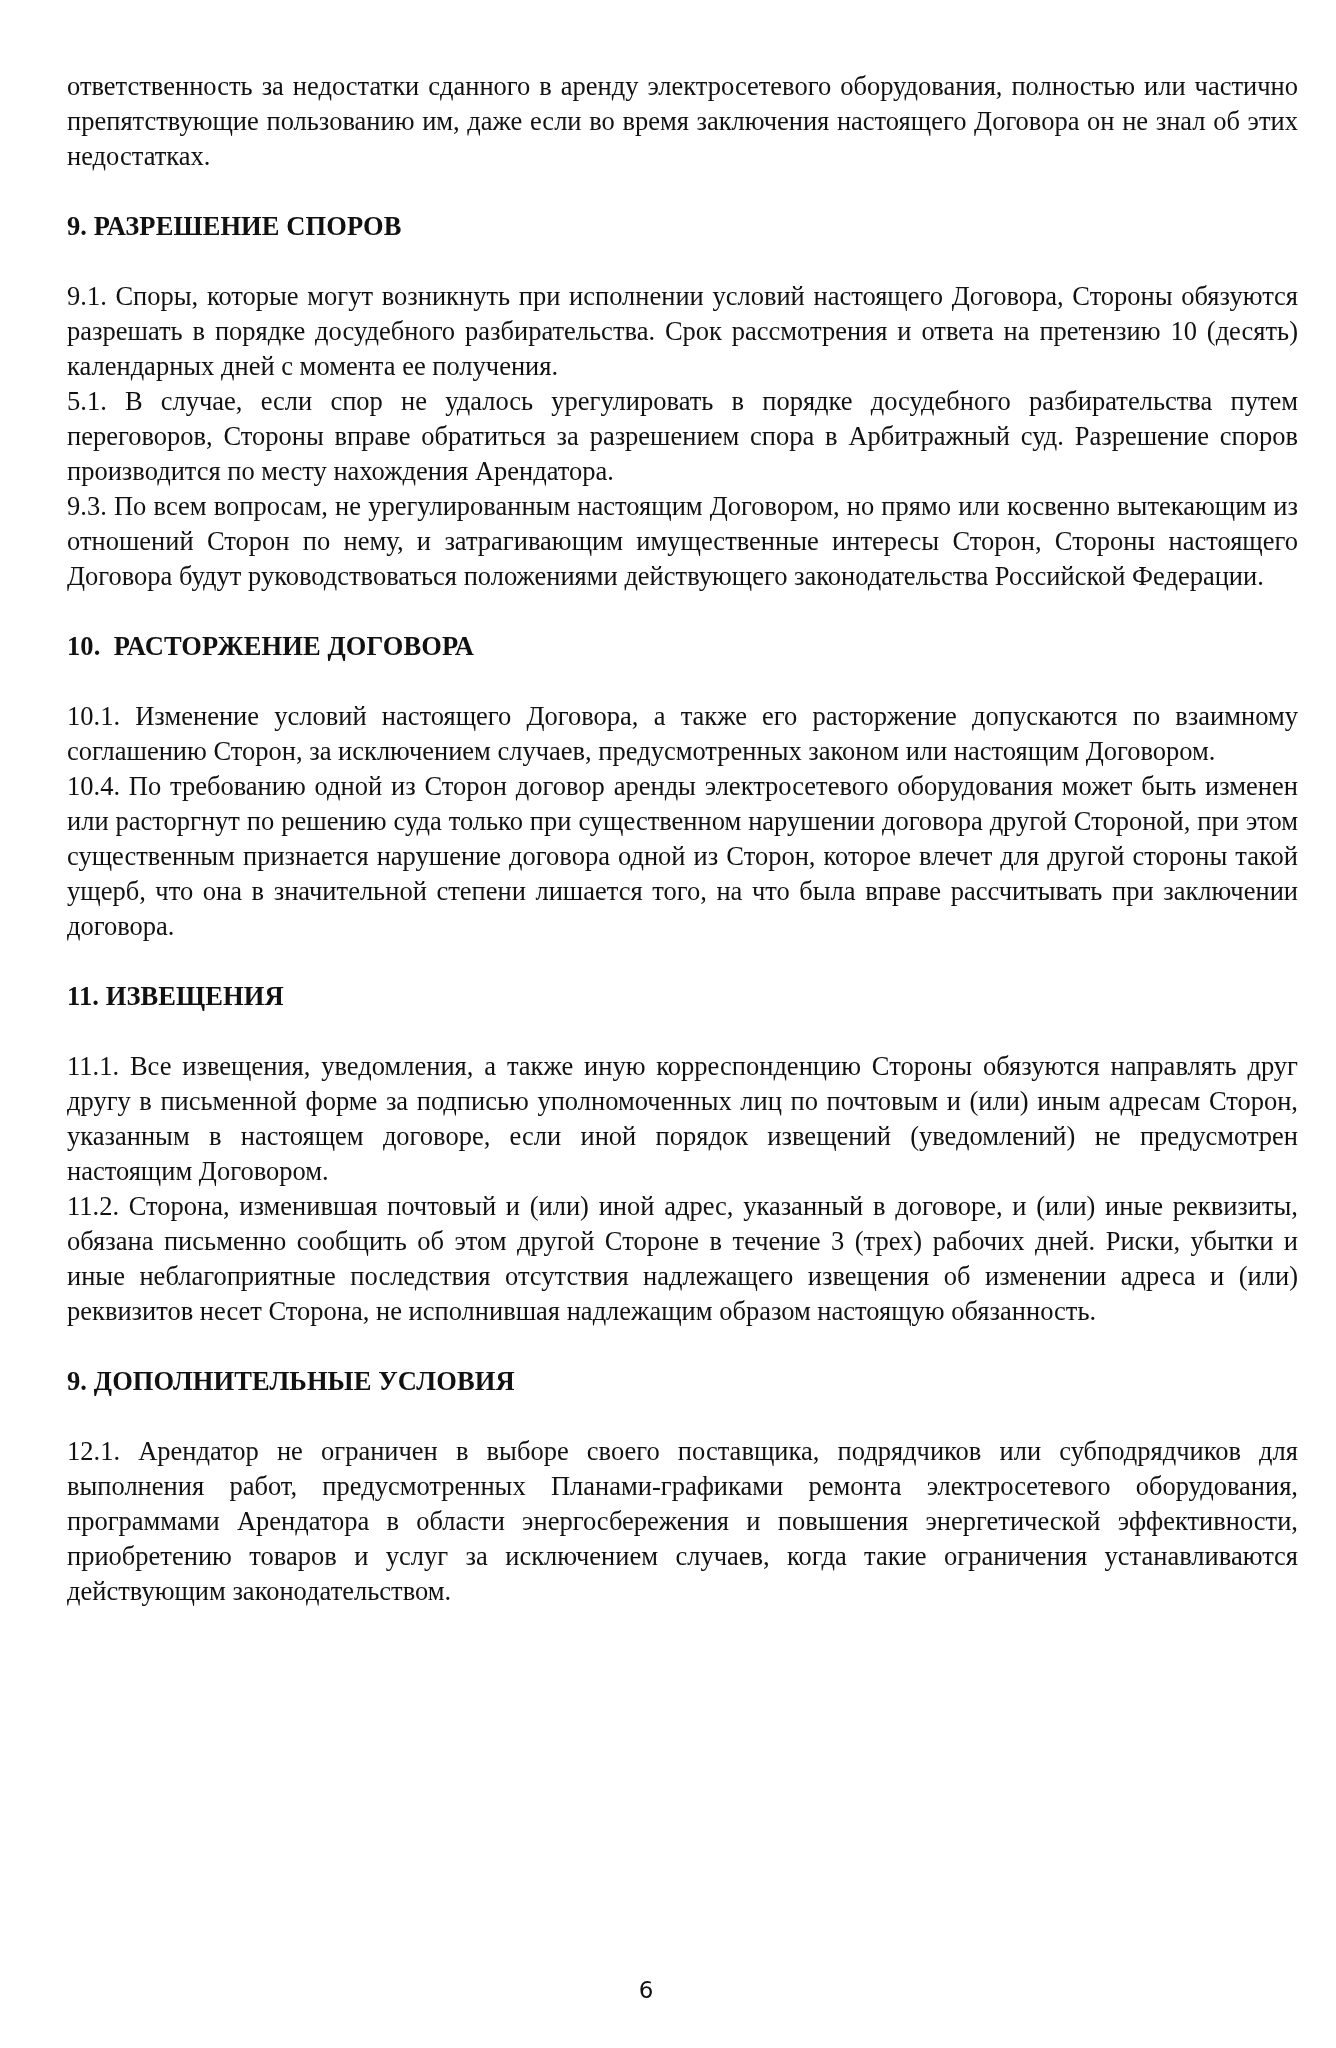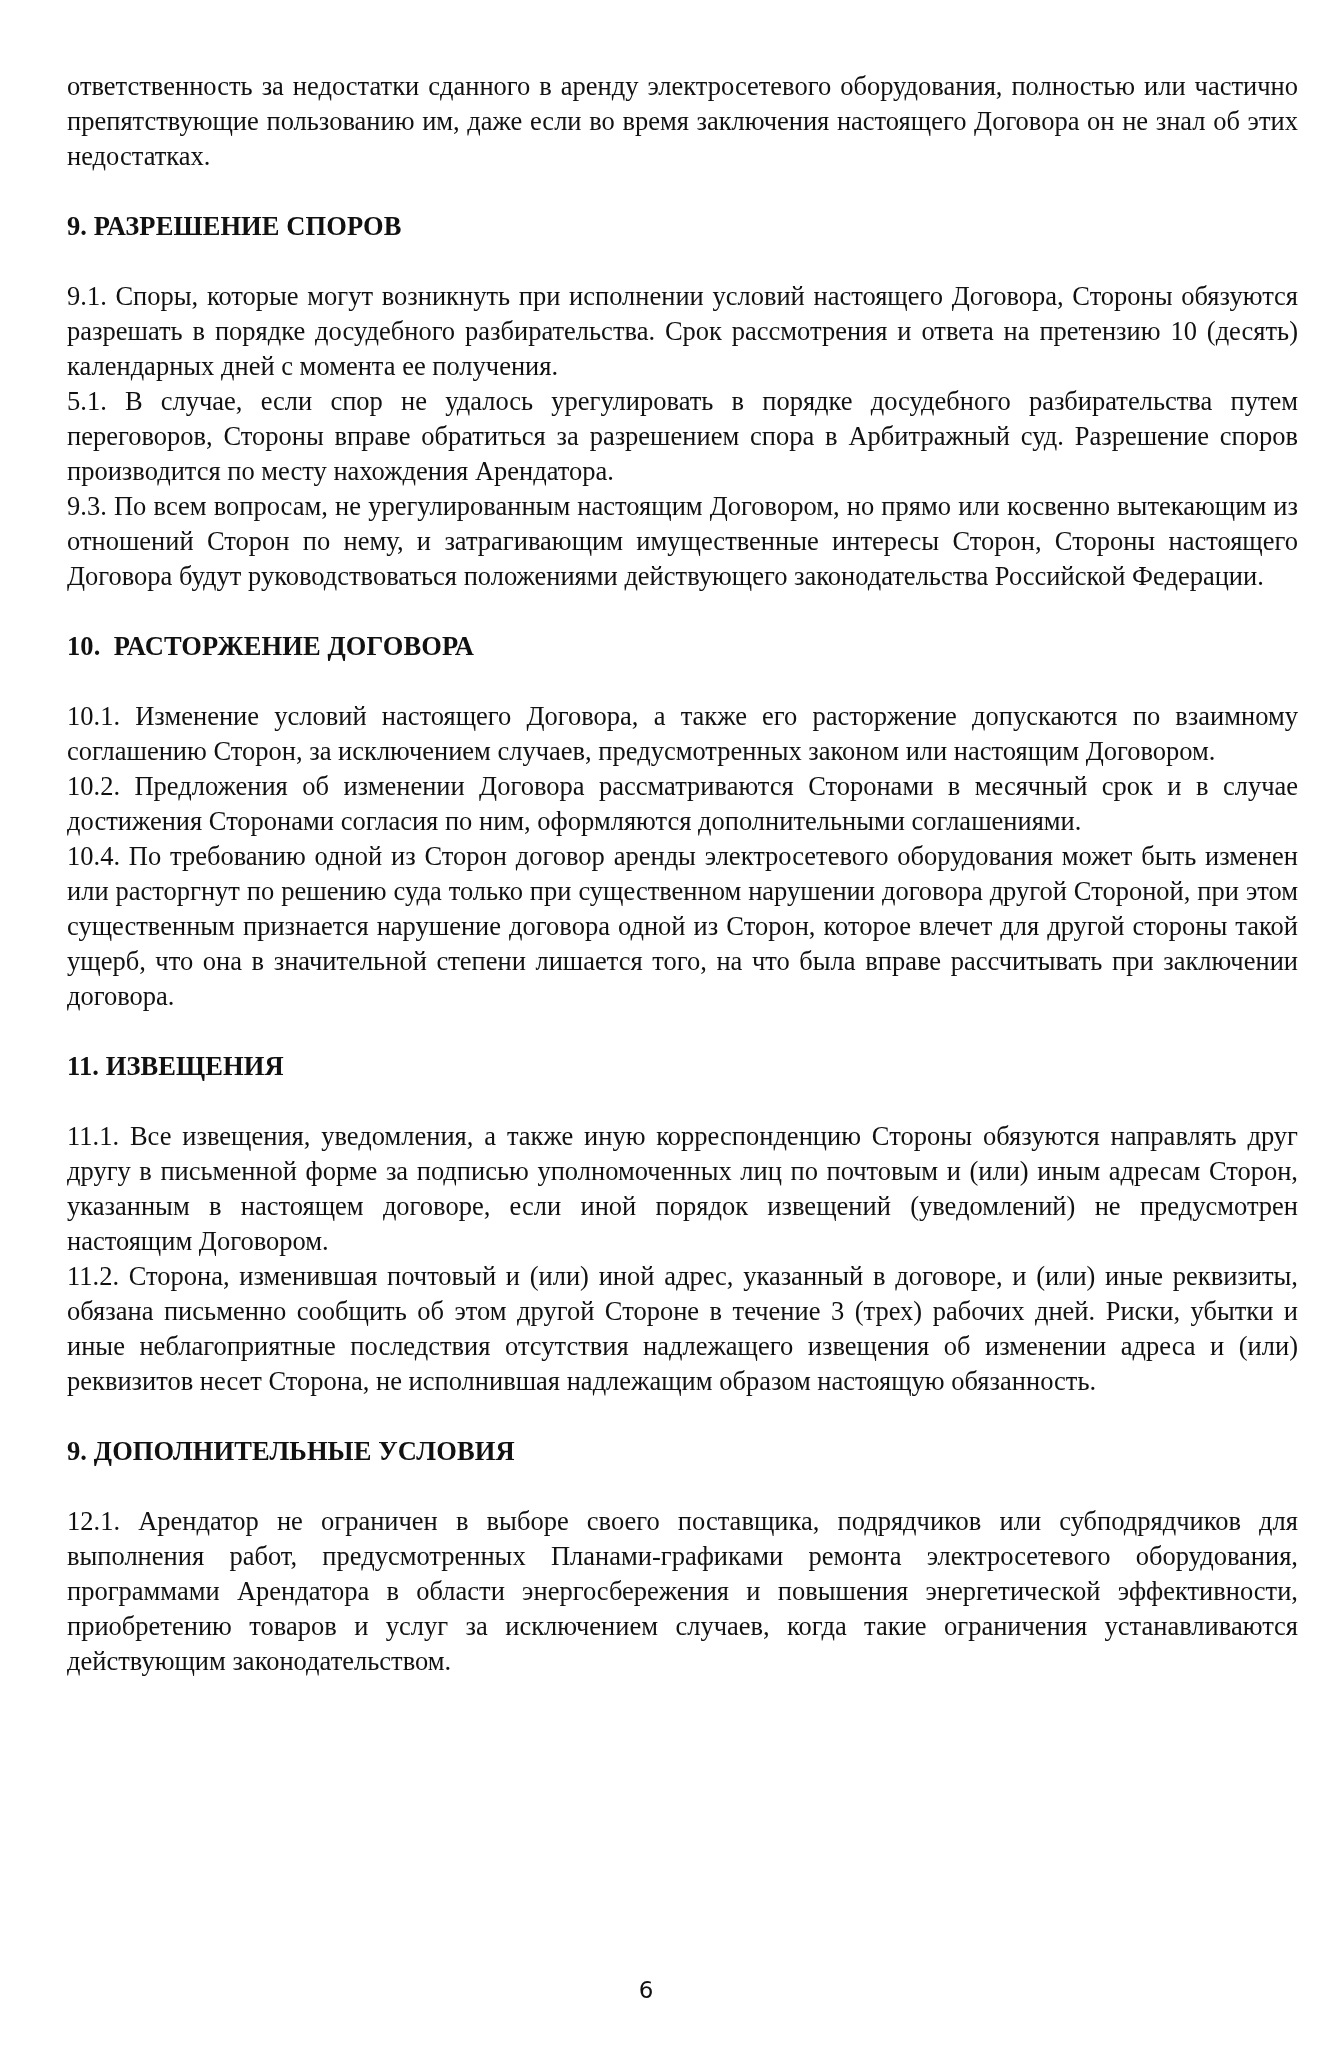--- a/index.html
+++ b/index.html
@@ -60,21 +60,20 @@
   <section>
     <h2 class="heading">9. РАЗРЕШЕНИЕ СПОРОВ</h2>
     <p class="para">9.1. Споры, которые могут возникнуть при исполнении условий настоящего Договора, Стороны обязуются разрешать в порядке досудебного разбирательства. Срок рассмотрения и ответа на претензию 10 (десять) календарных дней с момента ее получения.</p>
     <p class="para">5.1. В случае, если спор не удалось урегулировать в порядке досудебного разбирательства путем переговоров, Стороны вправе обратиться за разрешением спора в Арбитражный суд. Разрешение споров производится по месту нахождения Арендатора.</p>
     <p class="para">9.3. По всем вопросам, не урегулированным настоящим Договором, но прямо или косвенно вытекающим из отношений Сторон по нему, и затрагивающим имущественные интересы Сторон, Стороны настоящего Договора будут руководствоваться положениями действующего законодательства Российской Федерации.</p>
   </section>
 
   <section>
     <h2 class="heading" style="white-space: pre;">10.  РАСТОРЖЕНИЕ ДОГОВОРА</h2>
     <p class="para">10.1. Изменение условий настоящего Договора, а также его расторжение допускаются по взаимному соглашению Сторон, за исключением случаев, предусмотренных законом или настоящим Договором.</p>
-    <p class="para">10.2. Предложения об изменении Договора рассматриваются Сторонами в месячный срок и в случае достижения Сторонами согласия по ним, оформляются дополнительными соглашениями.</p>
     <p class="para">10.4. По требованию одной из Сторон договор аренды электросетевого оборудования может быть изменен или расторгнут по решению суда только при существенном нарушении договора другой Стороной, при этом существенным признается нарушение договора одной из Сторон, которое влечет для другой стороны такой ущерб, что она в значительной степени лишается того, на что была вправе рассчитывать при заключении договора.</p>
   </section>
 
   <section>
     <h2 class="heading">11. ИЗВЕЩЕНИЯ</h2>
     <p class="para">11.1. Все извещения, уведомления, а также иную корреспонденцию Стороны обязуются направлять друг другу в письменной форме за подписью уполномоченных лиц по почтовым и (или) иным адресам Сторон, указанным в настоящем договоре, если иной порядок извещений (уведомлений) не предусмотрен настоящим Договором.</p>
     <p class="para">11.2. Сторона, изменившая почтовый и (или) иной адрес, указанный в договоре, и (или) иные реквизиты, обязана письменно сообщить об этом другой Стороне в течение 3 (трех) рабочих дней. Риски, убытки и иные неблагоприятные последствия отсутствия надлежащего извещения об изменении адреса и (или) реквизитов несет Сторона, не исполнившая надлежащим образом настоящую обязанность.</p>
   </section>
 
   <section>

